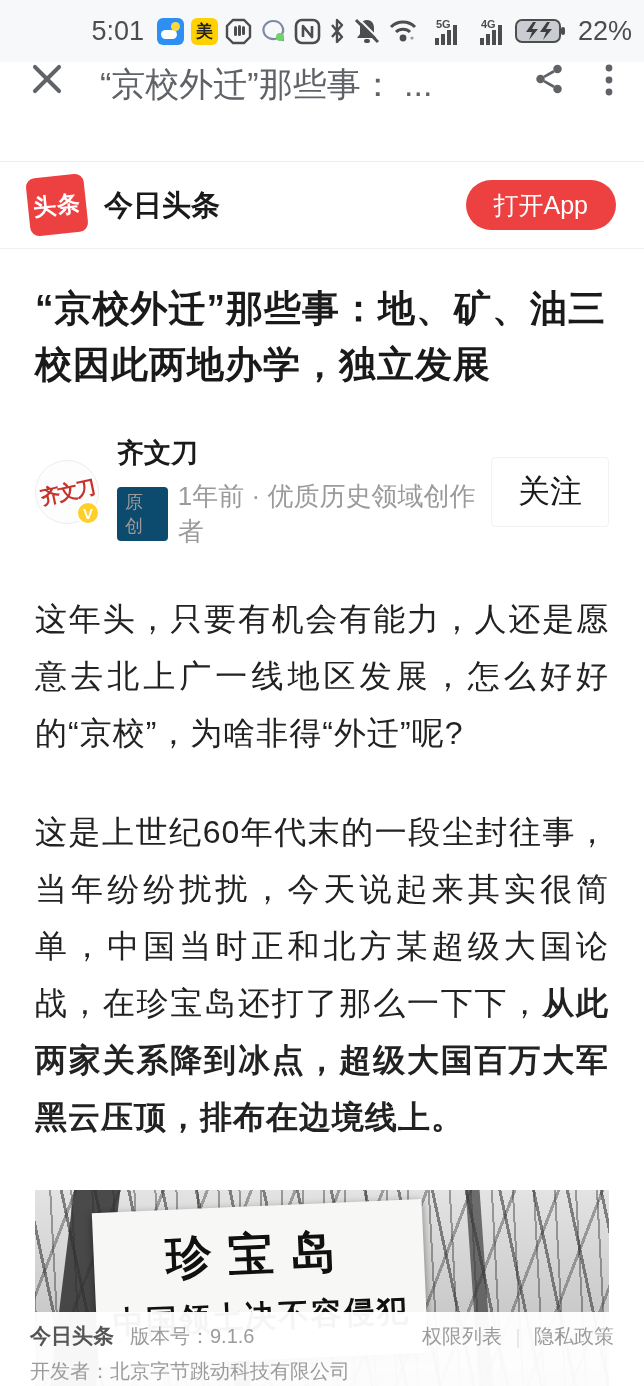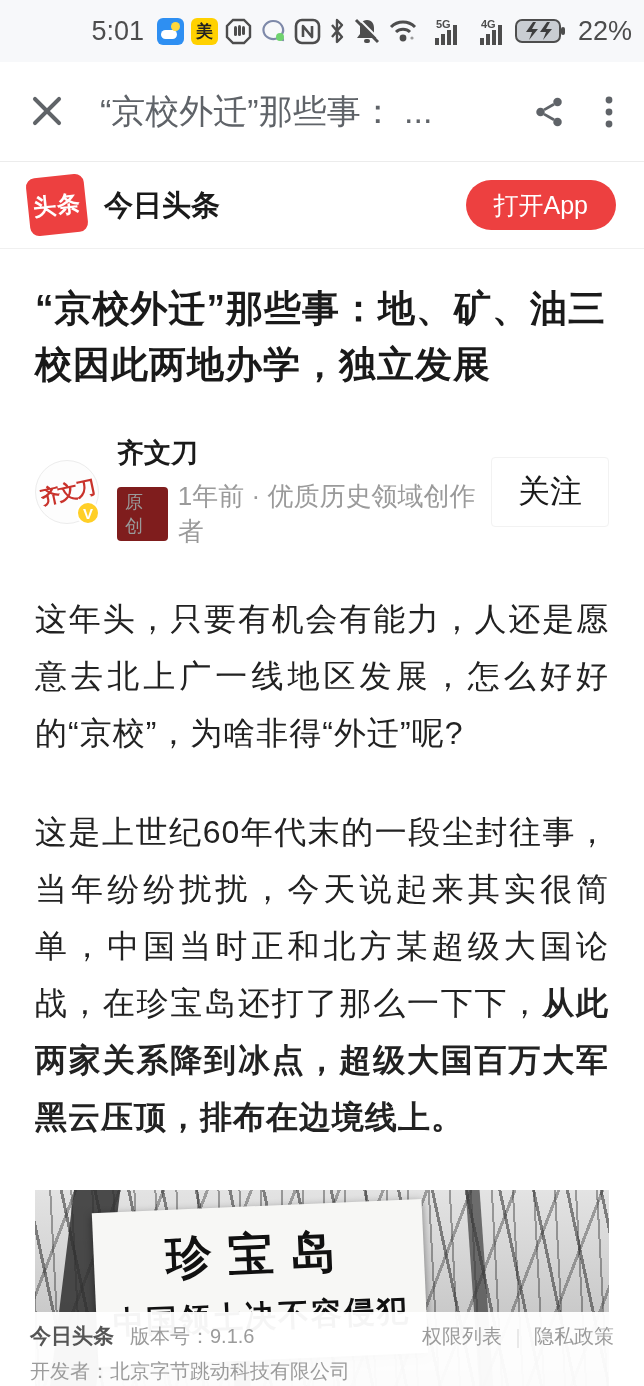--- a/index.html
+++ b/index.html
@@ -17,21 +17,21 @@
   .st-ic { display:inline-flex; align-items:center; justify-content:flex-end; }
   .app-badge { width:27px; height:27px; border-radius:6px; display:flex; align-items:center; justify-content:center; font-size:17px; font-weight:bold; }
   .weather-badge { background:#2e8ff2; position:relative; }
   .weather-badge .cloud { position:absolute; left:4px; bottom:6px; width:16px; height:9px; background:#fff; border-radius:8px; }
   .weather-badge .sun { position:absolute; right:4px; top:4px; width:9px; height:9px; background:#ffd83d; border-radius:50%; }
   .meituan-badge { background:#ffd100; color:#222; }
   .pct { font-size:27px; color:#4d4d4d; margin-left:4px; }
   .sgtxt { font-size:11px; fill:#4d4d4d; font-weight:bold; }
   
   .browser-bar {
-    height:100px; background:#fff; display:flex; align-items:center;
+    height:100px; background:#fff; display:flex; align-items:flex-start;
     padding:0 30px; border-bottom:1px solid #ececec;
   }
   .close-x { width:36px; height:36px; position:relative; cursor:pointer; }
   .close-x:before,.close-x:after {
     content:""; position:absolute; left:-2px; top:15px; width:38px; height:4px;
     background:#606468; border-radius:2px;
   }
   .close-x:before { transform:rotate(45deg); }
   .close-x:after { transform:rotate(-45deg); }
   .browser-title {
@@ -71,21 +71,21 @@
   .avatar-cal { font-size:20px; font-weight:bold; color:#c9322b; transform:rotate(-12deg); letter-spacing:-2px; }
   .v-badge {
     position:absolute; right:-2px; bottom:-2px; width:24px; height:24px;
     background:#ffcf27; border:2px solid #fff; border-radius:50%;
     color:#fff; font-size:15px; font-weight:bold; text-align:center; line-height:21px;
   }
   .author-info { margin-left:18px; flex:1; }
   .author-name { font-size:27px; font-weight:bold; color:#1a1a1a; }
   .author-meta { margin-top:8px; display:flex; align-items:center; gap:10px; }
   .origin-badge {
-    background:#7f1d1d; color:#9a9a9a; font-size:18px; padding:3px 8px; border-radius:4px;
+    background:#0c4a6e; color:#9a9a9a; font-size:18px; padding:3px 8px; border-radius:4px;
   }
   .meta-text { font-size:26px; color:#9a9a9a; }
   .follow-btn {
     background:#fff; border:1px solid #f2f2f2; color:#1a1a1a; font-size:32px;
     padding:12px 26px; border-radius:4px; cursor:pointer; flex:none;
   }
   .article p { font-size:32px; line-height:57px; color:#222; text-align:justify; margin-top:42px; letter-spacing:1px; }
   .article p b { font-weight:bold; }
   
   .photo {

